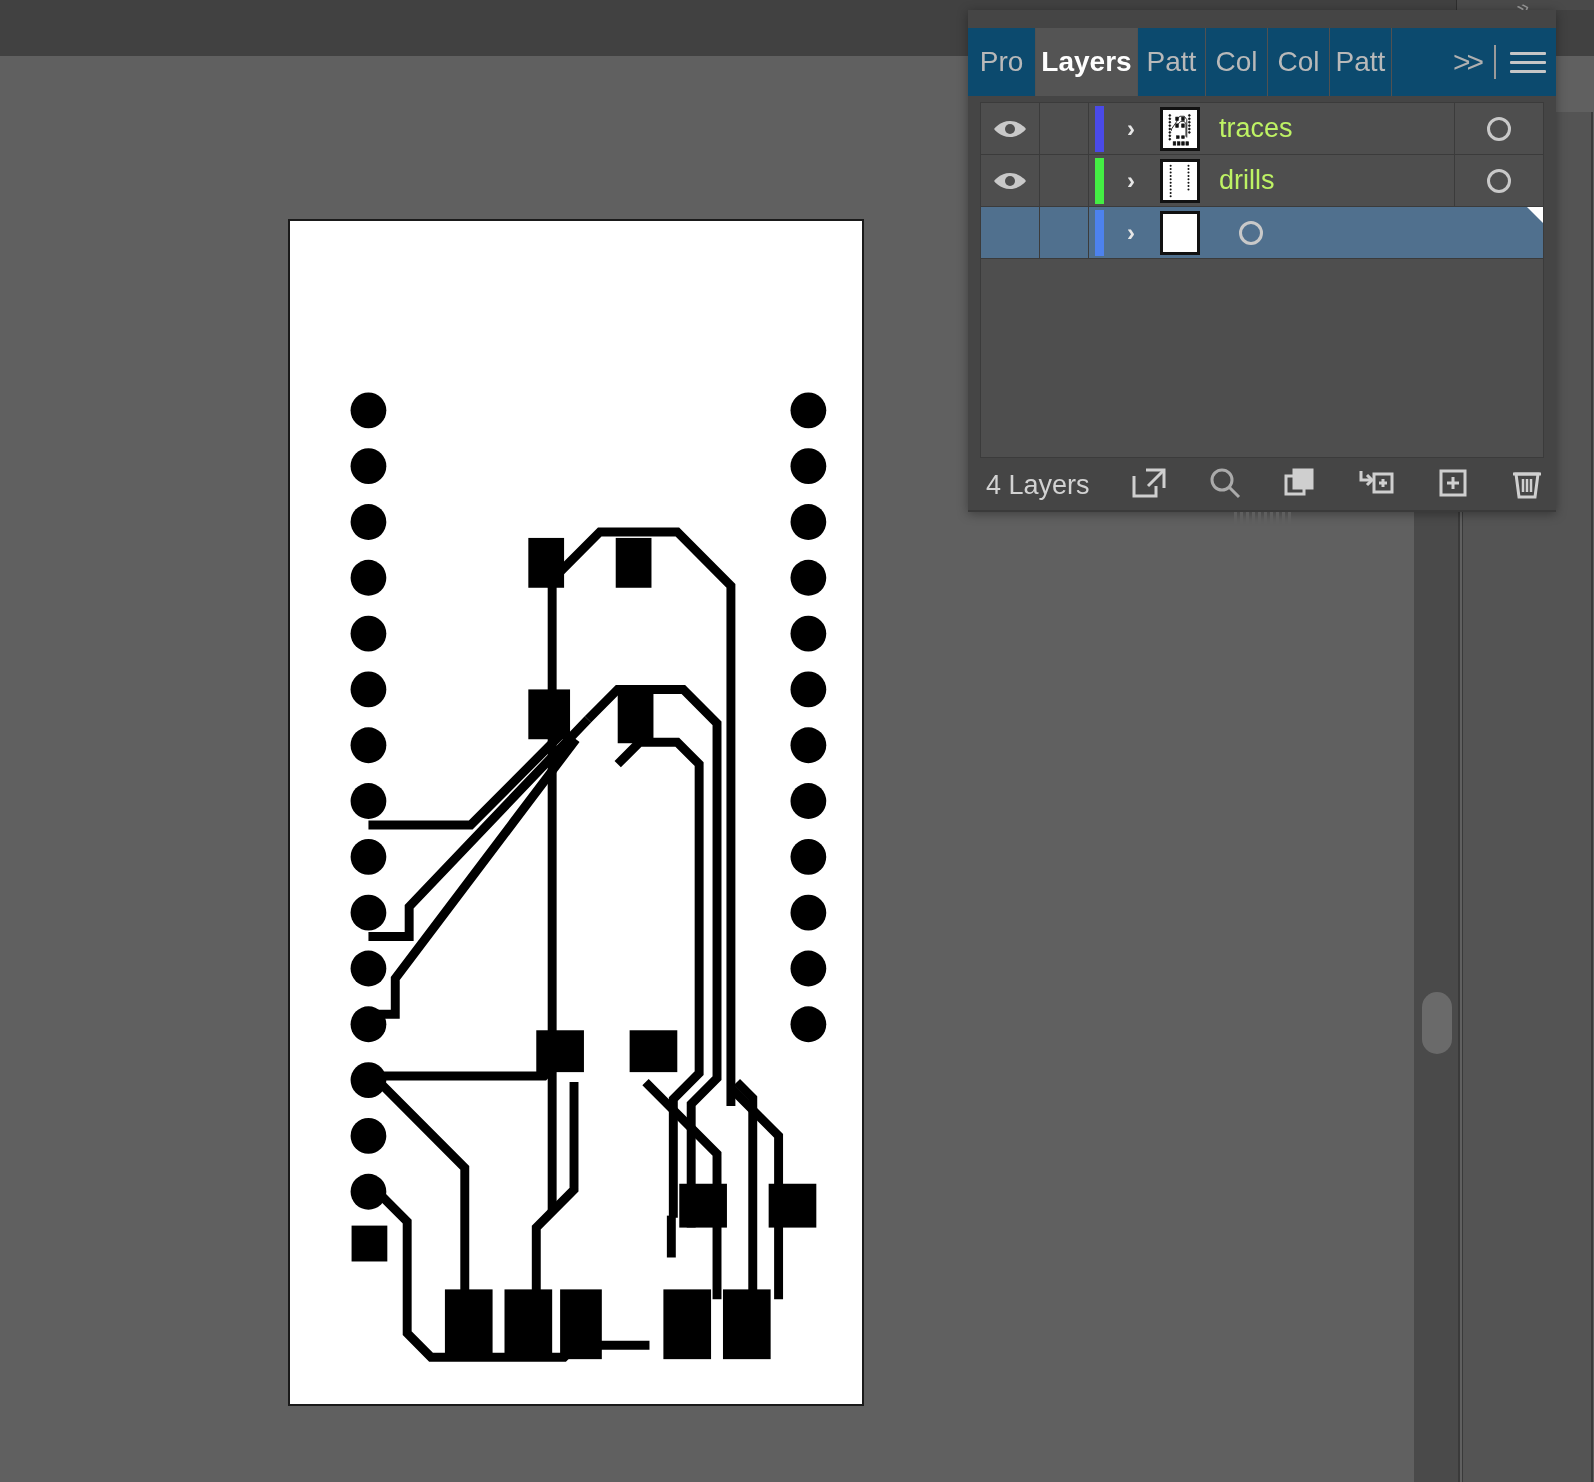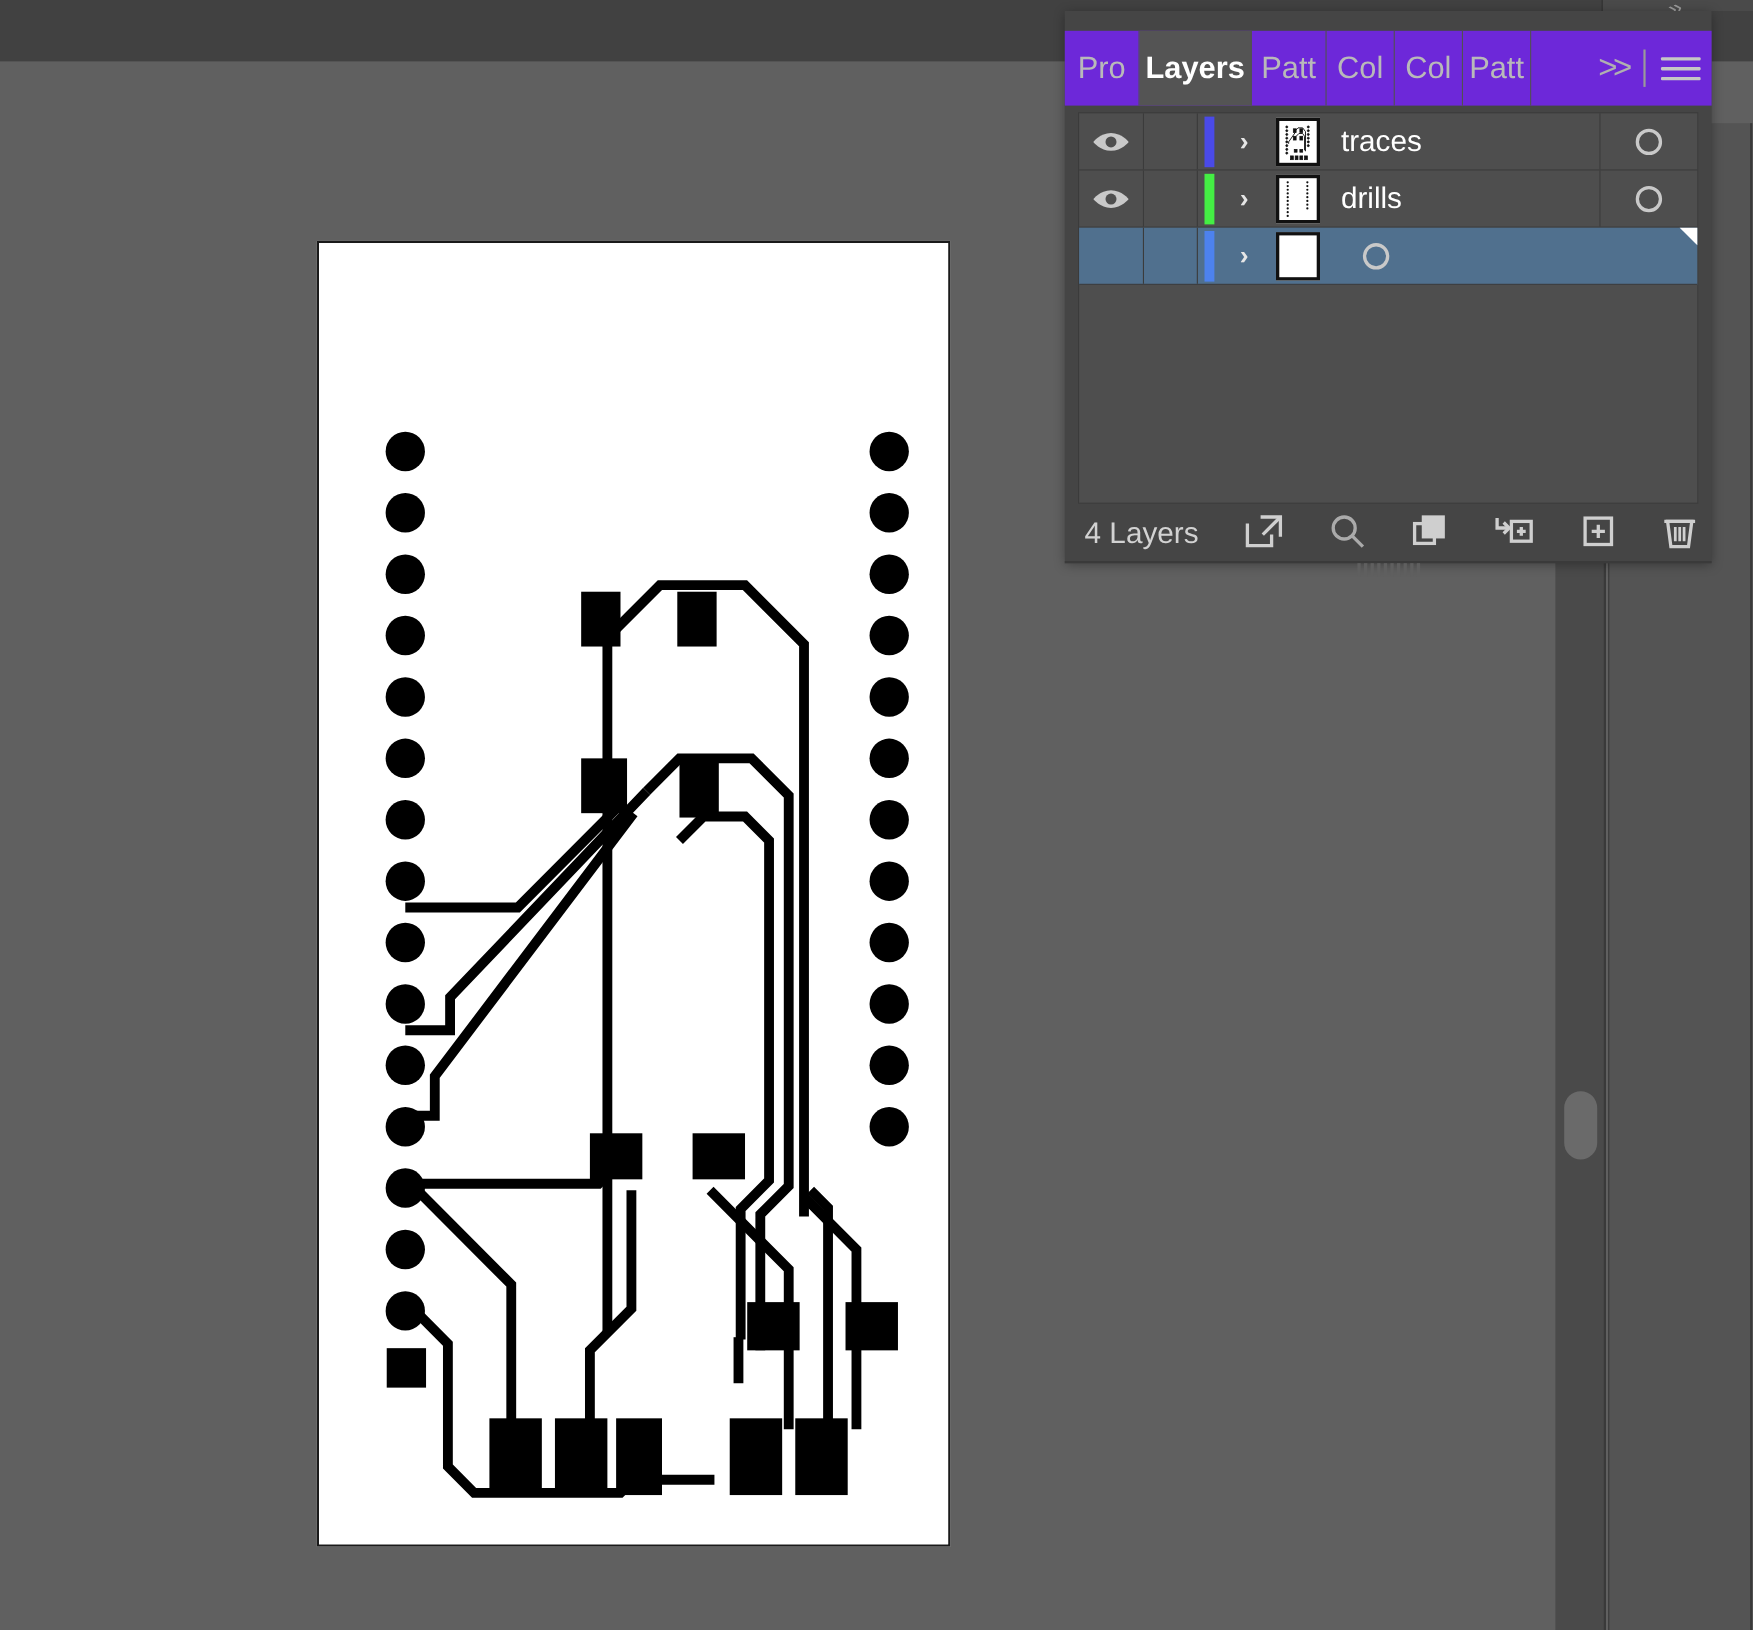--- a/index.html
+++ b/index.html
@@ -57,21 +57,21 @@
   #pcb-svg{display:block;width:100%;height:100%;}
 
   
   #layers-panel{
     position:absolute;left:968px;top:10px;width:588px;height:502px;
     background:#454545;
     box-shadow:0 2px 10px rgba(0,0,0,.35);
   }
   #panel-tabbar{
     position:absolute;left:0;top:18px;width:588px;height:68px;
-    background:#6d28d9;
+    background:#0c4a6e;
   }
   .ptab{
     position:absolute;top:0;height:68px;
     display:flex;align-items:center;justify-content:center;
     color:#b9b9b9;font-size:28px;
     border-right:1px solid #515151;
     overflow:hidden;white-space:nowrap;
     box-sizing:border-box;
   }
   .ptab.active{background:#545454;color:#ffffff;font-weight:bold;}
@@ -115,21 +115,21 @@
   }
   .cell-thumb{
     width:54px;display:flex;align-items:center;justify-content:center;
   }
   .thumb{
     width:40px;height:44px;background:#ffffff;border:3px solid #111;
     box-sizing:border-box;position:relative;overflow:hidden;
   }
   .cell-name{
     flex:1;display:flex;align-items:center;
-    color:#ffffff;font-size:27px;padding-left:12px;
+    color:#bef264;font-size:27px;padding-left:12px;
     border-right:1px solid #3b3b3b;
   }
   .cell-target{
     width:88px;display:flex;align-items:center;justify-content:center;
   }
   .target-ring{
     width:24px;height:24px;border:3px solid #c9c9c9;border-radius:50%;
     box-sizing:border-box;
   }
   .eye{

